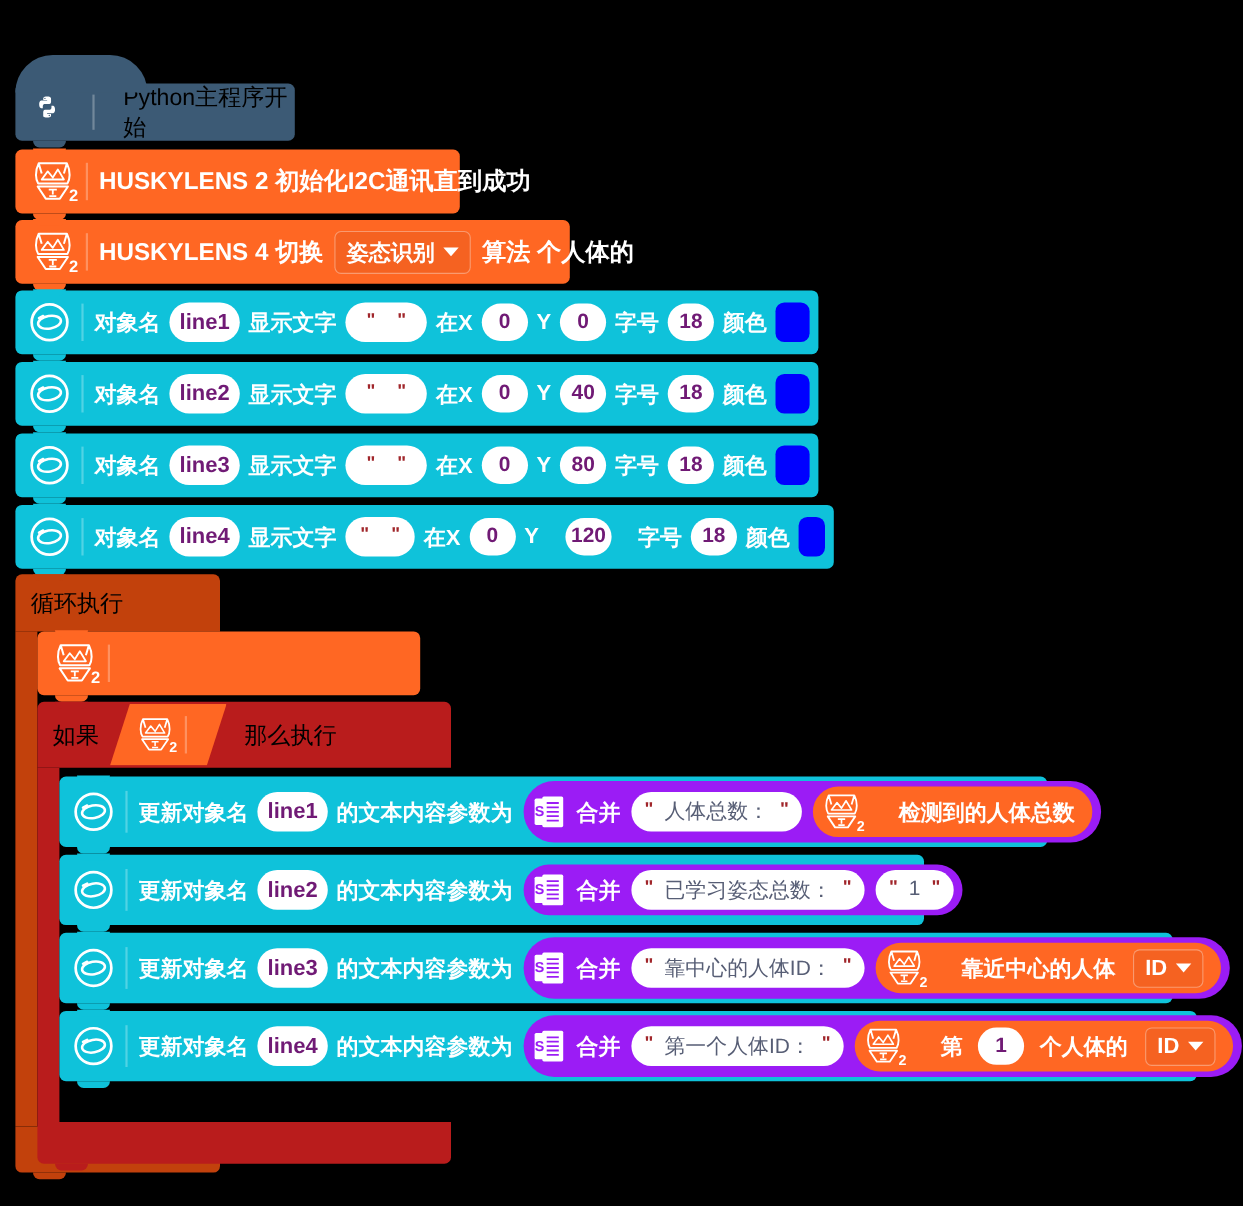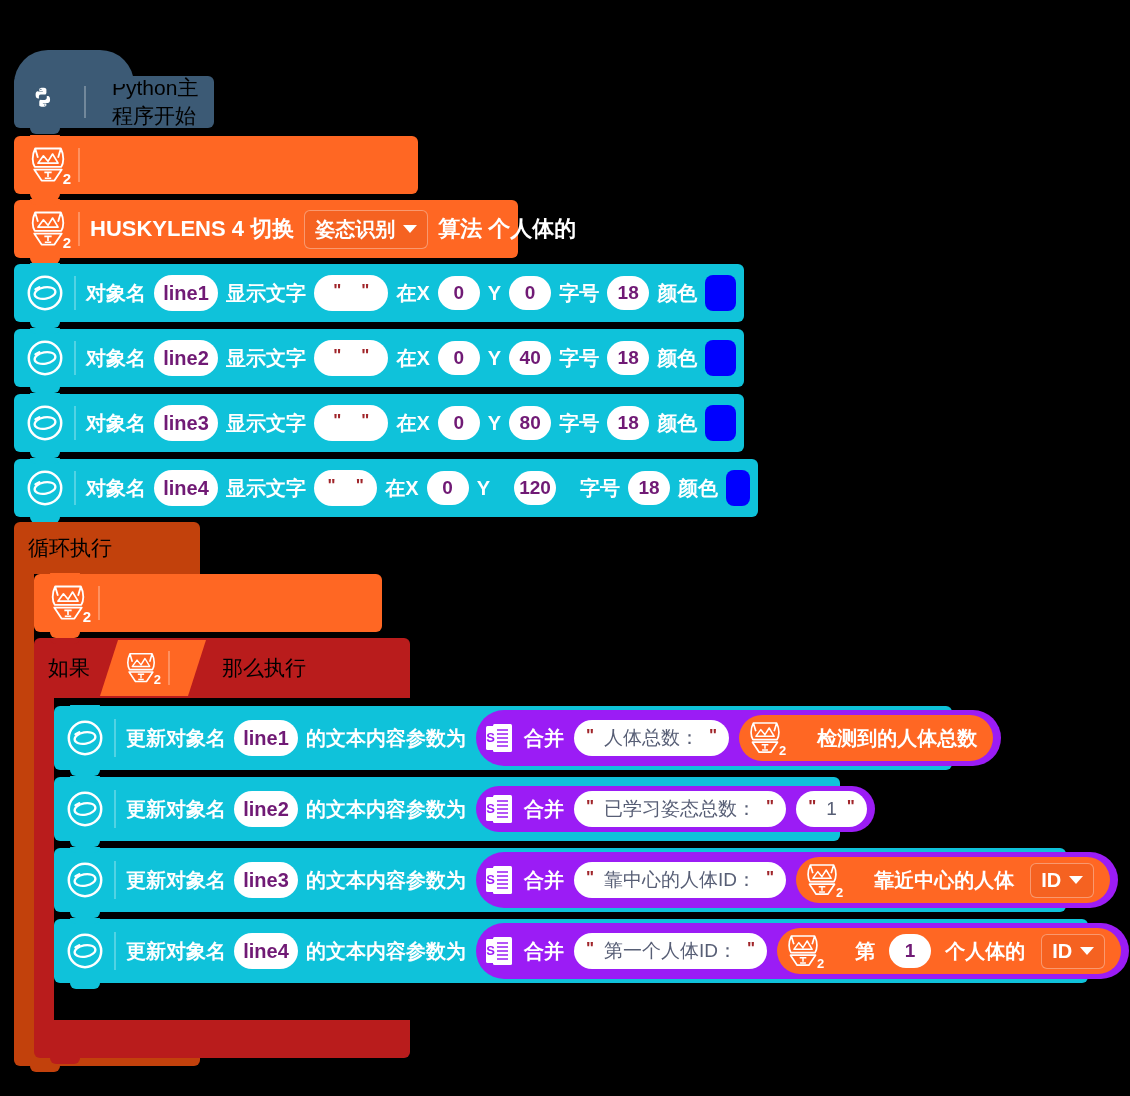--- a/index.html
+++ b/index.html
@@ -112,21 +112,21 @@
 
   .lbl-20{font-size:20px;}
   .lbl-21{font-size:21px;}
   .lbl-22{font-size:22px;}
 </style>
 </head>
 <body>
 
 <div class="canvas">
 
-  <div class="hat" style="left:14px;top:76px;width:200px;height:52px;gap:16px;">
+  <div class="hat" style="left:14px;top:76px;width:254px;height:52px;gap:16px;">
     <div class="dome"></div>
     <div class="icn py-ic" style="margin-left:12px;">
       <svg viewBox="0 0 64 64" width="34" height="34">
         <path fill="#fff" d="M31.6 5c-6.9 0-6.5 3-6.5 3l0 3.1h6.6v0.9H22.5s-4.4-0.5-4.4 6.5c0 6.9 3.9 6.7 3.9 6.7h2.3v-3.3s-0.1-3.9 3.8-3.9h6.6s3.7 0.1 3.7-3.6V8.7S38.9 5 31.6 5zM28 7.1c0.7 0 1.2 0.6 1.2 1.2S28.7 9.6 28 9.6c-0.7 0-1.2-0.6-1.2-1.2S27.3 7.1 28 7.1z"></path>
         <path fill="#fff" d="M31.8 41c6.9 0 6.5-3 6.5-3l0-3.1h-6.6v-0.9h9.2s4.4 0.5 4.4-6.5c0-6.9-3.9-6.7-3.9-6.7h-2.3v3.3s0.1 3.9-3.8 3.9h-6.6s-3.7-0.1-3.7 3.6v6.7S24.5 41 31.8 41zM35.4 38.9c-0.7 0-1.2-0.6-1.2-1.2s0.6-1.2 1.2-1.2c0.7 0 1.2 0.6 1.2 1.2S36.1 38.9 35.4 38.9z"></path>
       </svg>
     </div>
     <div class="sep"></div>
     <span class="lbl lbl-21">Python主程序开始</span>
   </div>
@@ -135,20 +135,21 @@
     <div class="icn husky-ic" style="margin-left:12px;">
       <svg viewBox="0 0 48 48" width="44" height="44">
         <path fill="none" stroke="#fff" stroke-width="2" stroke-linejoin="round" d="M10 6 L13 16 M38 6 L35 16 M10 6 C6 14 7 22 9.5 26 L38.5 26 C41 22 42 14 38 6 Z"></path>
         <path fill="none" stroke="#fff" stroke-width="1.8" stroke-linejoin="round" d="M13 22 L19 14 L24 20 L29 12 L35 22 Z"></path>
         <path fill="none" stroke="#fff" stroke-width="2" stroke-linejoin="round" d="M9 29 L39 29 L31 41 L17 41 Z"></path>
         <path fill="none" stroke="#fff" stroke-width="1.8" d="M20 32 L28 32 M24 32 L24 37 M20.5 38.5 L27.5 38.5"></path>
       </svg>
       <span class="sub">2</span>
     </div>
     <div class="sep"></div>
+    <span class="lbl lbl-22">HUSKYLENS 2 初始化I2C通讯直到成功</span>
   </div>
 
   <div class="blk stackblk c-husky" style="left:14px;top:200px;width:504px;height:58px;">
     <div class="icn husky-ic" style="margin-left:12px;">
       <svg viewBox="0 0 48 48" width="44" height="44">
         <path fill="none" stroke="#fff" stroke-width="2" stroke-linejoin="round" d="M10 6 L13 16 M38 6 L35 16 M10 6 C6 14 7 22 9.5 26 L38.5 26 C41 22 42 14 38 6 Z"></path>
         <path fill="none" stroke="#fff" stroke-width="1.8" stroke-linejoin="round" d="M13 22 L19 14 L24 20 L29 12 L35 22 Z"></path>
         <path fill="none" stroke="#fff" stroke-width="2" stroke-linejoin="round" d="M9 29 L39 29 L31 41 L17 41 Z"></path>
         <path fill="none" stroke="#fff" stroke-width="1.8" d="M20 32 L28 32 M24 32 L24 37 M20.5 38.5 L27.5 38.5"></path>
       </svg>

